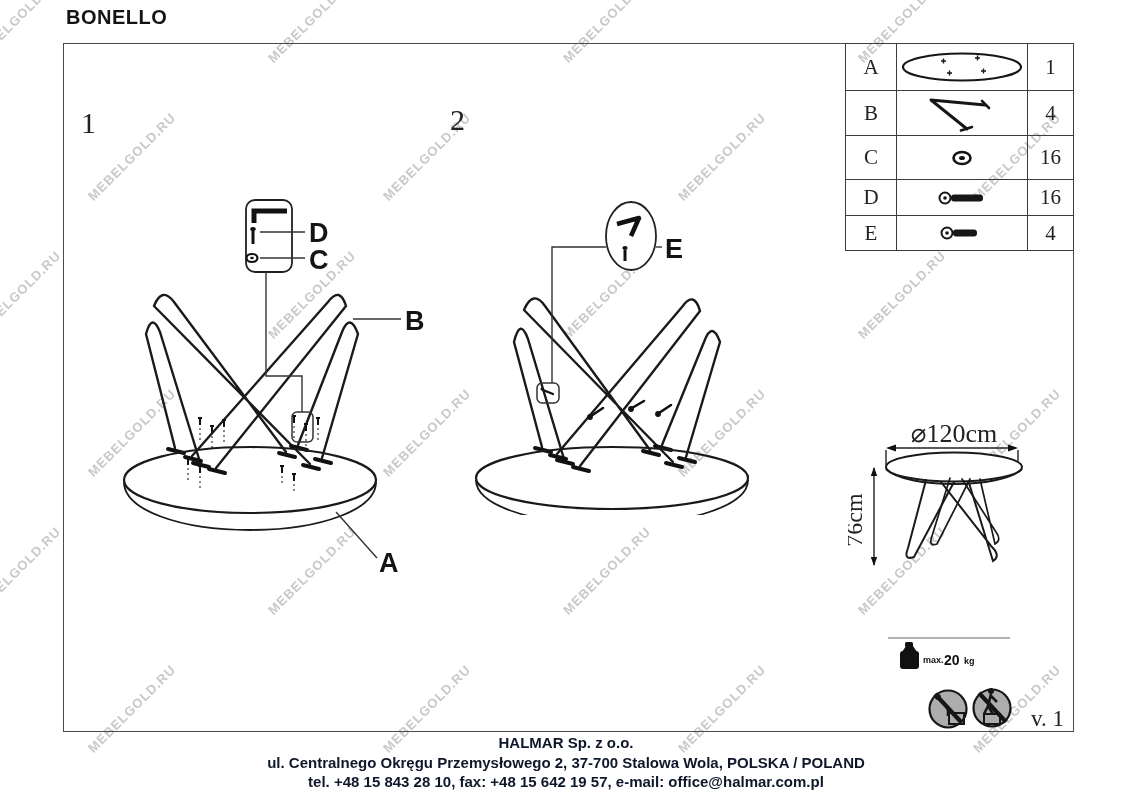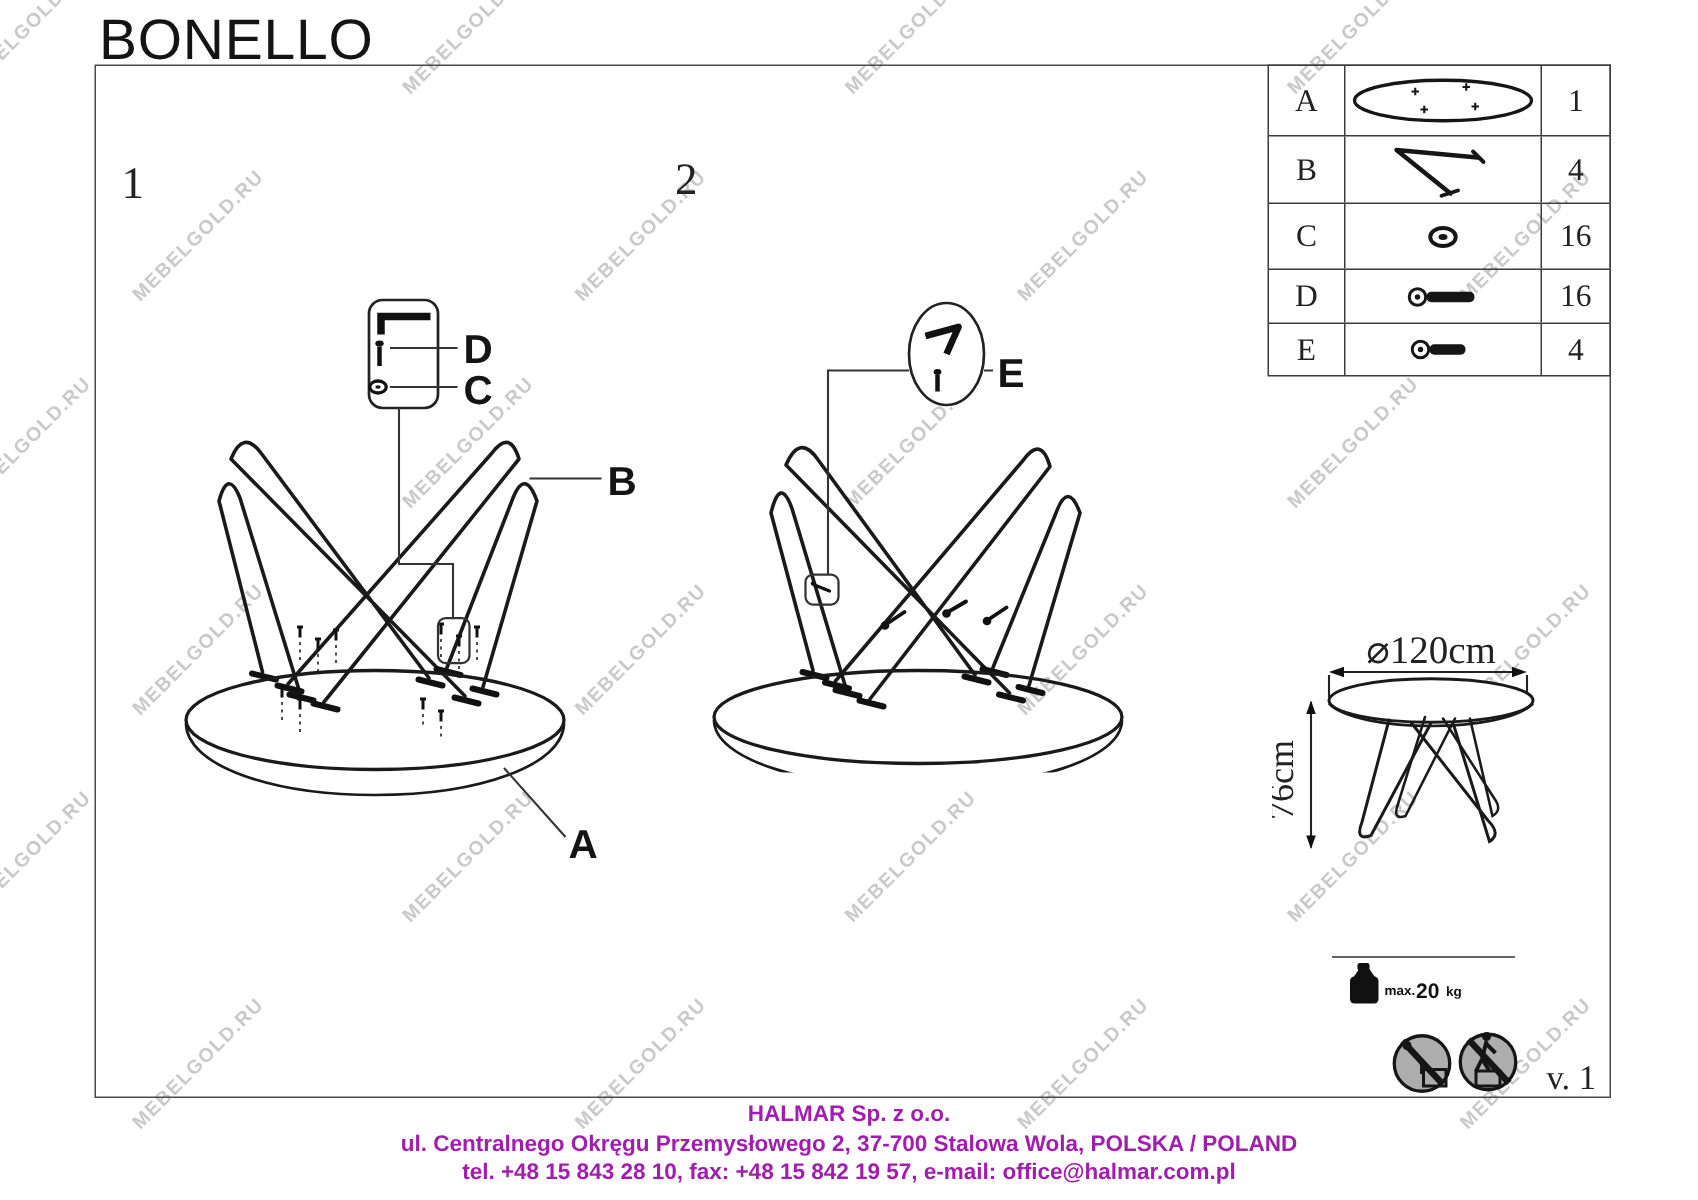--- a/index.html
+++ b/index.html
@@ -2,41 +2,41 @@
 <html><head>
 <meta charset="utf-8">
 <style>
   html,body{margin:0;padding:0;background:#f2f2f2;}
   .page{position:relative;width:1132px;height:800px;background:#ffffff;overflow:hidden;
         font-family:"Liberation Sans",sans-serif;color:#111;}
   .wm-layer{position:absolute;inset:0;z-index:0;pointer-events:none;}
   .wm{position:absolute;font-family:"Liberation Sans",sans-serif;font-weight:700;
       font-size:13px;letter-spacing:1px;color:#c9c9c9;white-space:nowrap;
       transform:rotate(-45deg);transform-origin:left top;}
-  .title{position:absolute;left:66px;top:6px;font-size:38px;font-weight:400;
+  .title{position:absolute;left:66px;top:6px;font-size:20px;font-weight:700;
          letter-spacing:.5px;color:#141414;z-index:2;}
   .frame{position:absolute;left:63px;top:43px;width:1011px;height:689px;
          border:1.6px solid #4a4a4a;box-sizing:border-box;z-index:1;}
   .step-num{position:absolute;font-family:"Liberation Serif","DejaVu Serif",serif;
             font-size:30px;color:#222;z-index:2;}
   .step-1{left:81px;top:106px;}
   .step-2{left:450px;top:103px;}
   .parts-table{position:absolute;left:845px;top:43px;width:229px;z-index:2;
                border:1.6px solid #3c3c3c;box-sizing:border-box;}
   .pt-row{display:grid;grid-template-columns:50px 1fr 45px;box-sizing:border-box;
           border-bottom:1.6px solid #3c3c3c;}
   .pt-row:last-child{border-bottom:none;}
   .pt-cell{display:flex;align-items:center;justify-content:center;box-sizing:border-box;}
   .pt-letter,.pt-qty{font-family:"Liberation Serif","DejaVu Serif",serif;font-size:21px;color:#222;}
   .pt-part{border-left:1.6px solid #3c3c3c;border-right:1.6px solid #3c3c3c;}
   .abs-svg{position:absolute;z-index:2;}
   .lbl{font-family:"Liberation Sans",sans-serif;font-weight:700;font-size:27px;fill:#141414;}
   .ser{font-family:"Liberation Serif","DejaVu Serif",serif;fill:#222;}
   .footer{position:absolute;left:0;top:733px;width:1132px;text-align:center;z-index:2;
-          font-weight:700;font-size:15px;line-height:19.5px;color:#a21caf;}
+          font-weight:700;font-size:15px;line-height:19.5px;color:#0f172a;}
 </style>
 </head>
 <body>
 
 <div class="page">
 
   <div class="wm-layer" id="wm-layer">
       <span class="wm" style="left: -30px; top: 55px;">MEBELGOLD.RU</span>
       <span class="wm" style="left: 265px; top: 55px;">MEBELGOLD.RU</span>
       <span class="wm" style="left: 560px; top: 55px;">MEBELGOLD.RU</span>
@@ -317,16 +317,16 @@
       <circle cx="111" cy="61" r="3" fill="#161616"></circle>
       <path d="M111,64 L108,76 M108,76 L104,84 M108,76 L113,84 M111,66 L117,72" fill="none" stroke="#161616" stroke-width="2.6"></path>
       <path d="M99,63 L126,92" stroke="#161616" stroke-width="4.2"></path>
     </g>
     <text class="ser" x="151" y="96" font-size="23">v. 1</text>
   </svg>
 
   <div class="footer">
     <div>HALMAR Sp. z o.o.</div>
     <div>ul. Centralnego Okręgu Przemysłowego 2, 37-700 Stalowa Wola, POLSKA / POLAND</div>
-    <div>tel. +48 15 843 28 10, fax: +48 15 842 19 57, e-mail: office@halmar.com.pl</div>
+    <div>tel. +48 15 843 28 10, fax: +48 15 642 19 57, e-mail: office@halmar.com.pl</div>
   </div>
 
 </div>
 
 </body></html>

